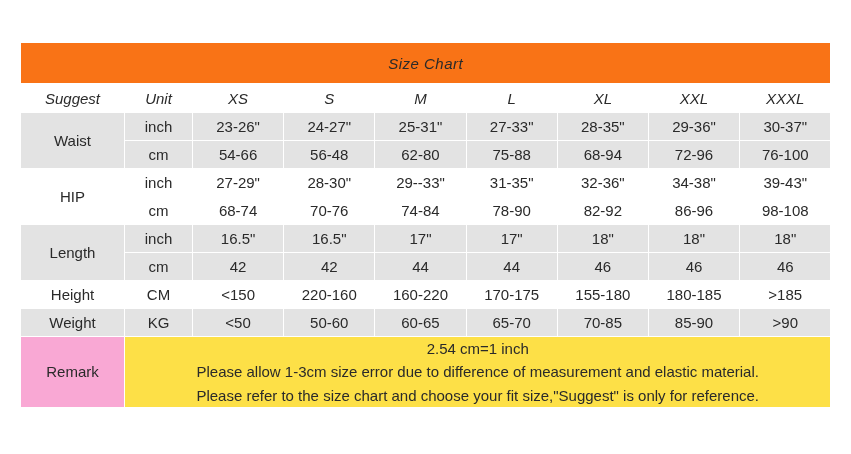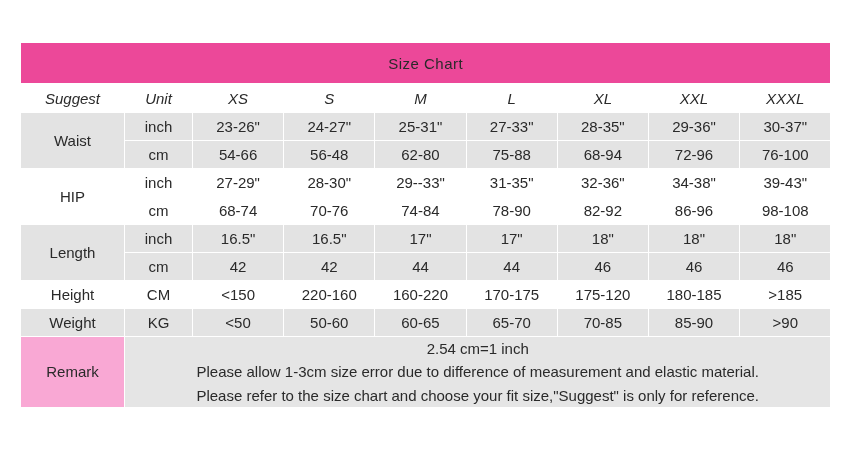--- a/index.html
+++ b/index.html
@@ -33,26 +33,27 @@
   table.size-chart td, table.size-chart th {
     border: 1px solid #ffffff;
     padding: 0;
     text-align: center;
     vertical-align: middle;
     font-size: 15px;
     color: #2a2a2a;
     font-weight: normal;
   }
   .title-cell {
-    background: #ec4899;
+    background: #f97316;
     color: #ffffff;
     font-size: 25px;
     height: 40px;
     letter-spacing: 0.5px;
     font-weight: normal;
+    font-style: italic;
   }
   .row-light td { background: #ffffff; }
   .row-dark td { background: #e3e3e3; }
 
   .lbl {
     font-size: 15px;
     color: #2b2b2b;
   }
   .lbl-cell {
     background: #ffffff;
@@ -66,21 +67,21 @@
   
   col.c-label { width: 104px; }
   col.c-unit  { width: 68px; }
   col.c-size  { width: 91.2px; }
 
   .remark-cell {
     text-align: left;
     padding: 6px 0 8px 14px;
     font-size: 15.5px;
     line-height: 1.55;
-    background: #e5e5e5;
+    background: #fde047;
     color: #2b2b2b;
   }
   .remark-line { white-space: nowrap; }
   .remark-label {
     background: #f9a8d4;
     font-size: 15px;
   }
 </style>
 </head>
 <body>
@@ -182,21 +183,21 @@
           <td>46</td>
         </tr>
 
         <tr class="data-row row-light">
           <td class="lbl lbl-cell">Height</td>
           <td>CM</td>
           <td>&lt;150</td>
           <td>220-160</td>
           <td>160-220</td>
           <td>170-175</td>
-          <td>175-120</td>
+          <td>155-180</td>
           <td>180-185</td>
           <td>&gt;185</td>
         </tr>
 
         <tr class="data-row row-dark">
           <td class="lbl lbl-cell-dark">Weight</td>
           <td>KG</td>
           <td>&lt;50</td>
           <td>50-60</td>
           <td>60-65</td>

